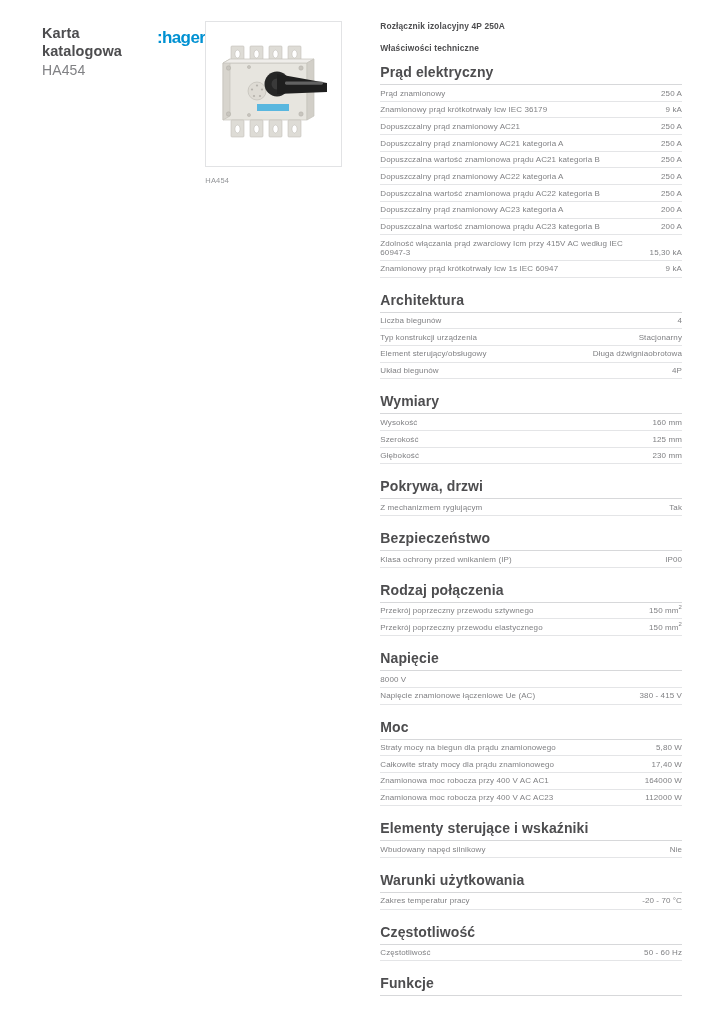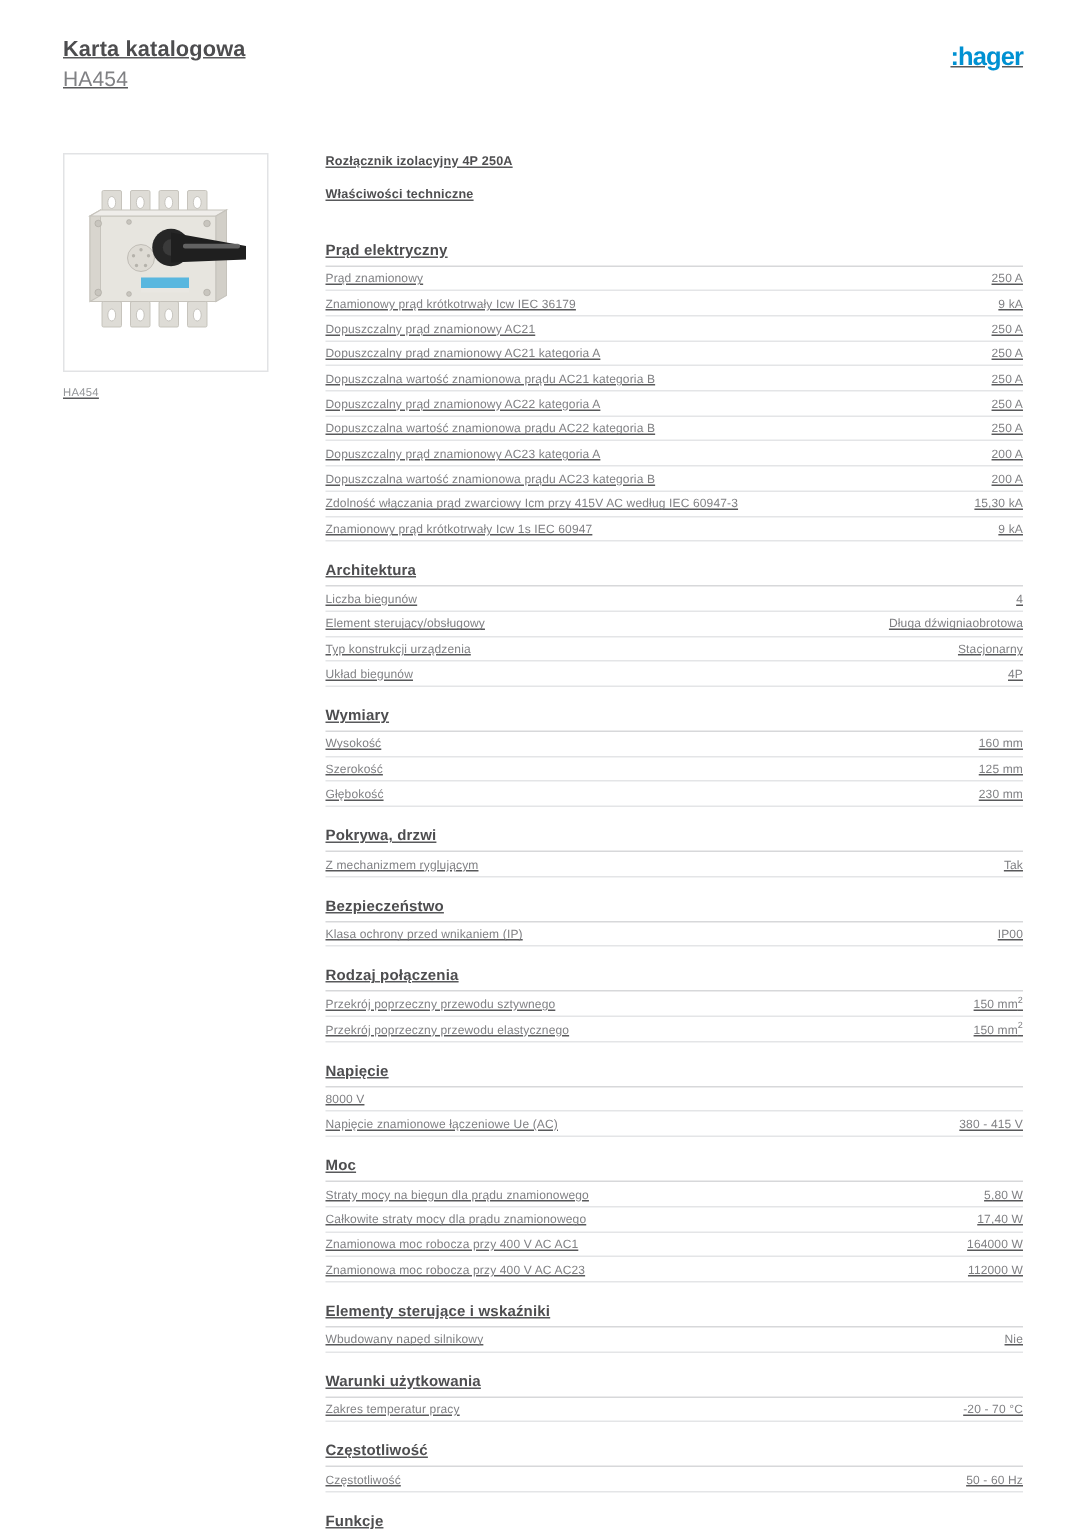--- a/index.html
+++ b/index.html
@@ -16,22 +16,21 @@
     color: #58595b;
     -webkit-font-smoothing: antialiased;
   }
 
   .page {
     position: relative;
     width: 724px;
     height: 1024px;
     padding: 0 42px;
     display: flex;
-    flex-direction: column;
-    text-decoration: underline;
+    flex-direction: row;
   }
 
   
   .header {
     display: flex;
     align-items: flex-start;
     justify-content: space-between;
     padding-top: 24px;
   }
 
@@ -109,38 +108,38 @@
     color: #4d4d4f;
     letter-spacing: 0.15px;
     margin-bottom: 12px;
   }
 
   .properties-title {
     font-size: 8.4px;
     font-weight: bold;
     color: #4d4d4f;
     letter-spacing: 0.15px;
-    margin-bottom: 28px;
+    margin-bottom: 11px;
   }
 
   
   .spec-section { margin-bottom: 14px; }
 
   .section-title {
-    font-size: 10px;
+    font-size: 14px;
     font-weight: bold;
     color: #4d4d4f;
     letter-spacing: 0.12px;
     padding-bottom: 4px;
     border-bottom: 1px solid #d7d8da;
   }
 
   .spec-row {
     display: flex;
-    align-items: center;
+    align-items: flex-end;
     justify-content: space-between;
     border-bottom: 1px solid #e4e5e7;
     padding: 3.5px 0 3.2px 0;
     min-height: 14px;
   }
 
   .spec-label {
     font-size: 8px;
     color: #808184;
     letter-spacing: 0.1px;
@@ -303,26 +302,26 @@
               <div class="spec-value">9 kA</div>
             </div>
           </div>
           <div class="spec-section">
             <div class="section-title">Architektura</div>
             <div class="spec-row">
               <div class="spec-label">Liczba biegunów</div>
               <div class="spec-value">4</div>
             </div>
             <div class="spec-row">
+              <div class="spec-label">Typ konstrukcji urządzenia</div>
+              <div class="spec-value">Stacjonarny</div>
+            </div>
+            <div class="spec-row">
               <div class="spec-label">Element sterujący/obsługowy</div>
               <div class="spec-value">Długa dźwigniaobrotowa</div>
-            </div>
-            <div class="spec-row">
-              <div class="spec-label">Typ konstrukcji urządzenia</div>
-              <div class="spec-value">Stacjonarny</div>
             </div>
             <div class="spec-row">
               <div class="spec-label">Układ biegunów</div>
               <div class="spec-value">4P</div>
             </div>
           </div>
           <div class="spec-section">
             <div class="section-title">Wymiary</div>
             <div class="spec-row">
               <div class="spec-label">Wysokość</div>

